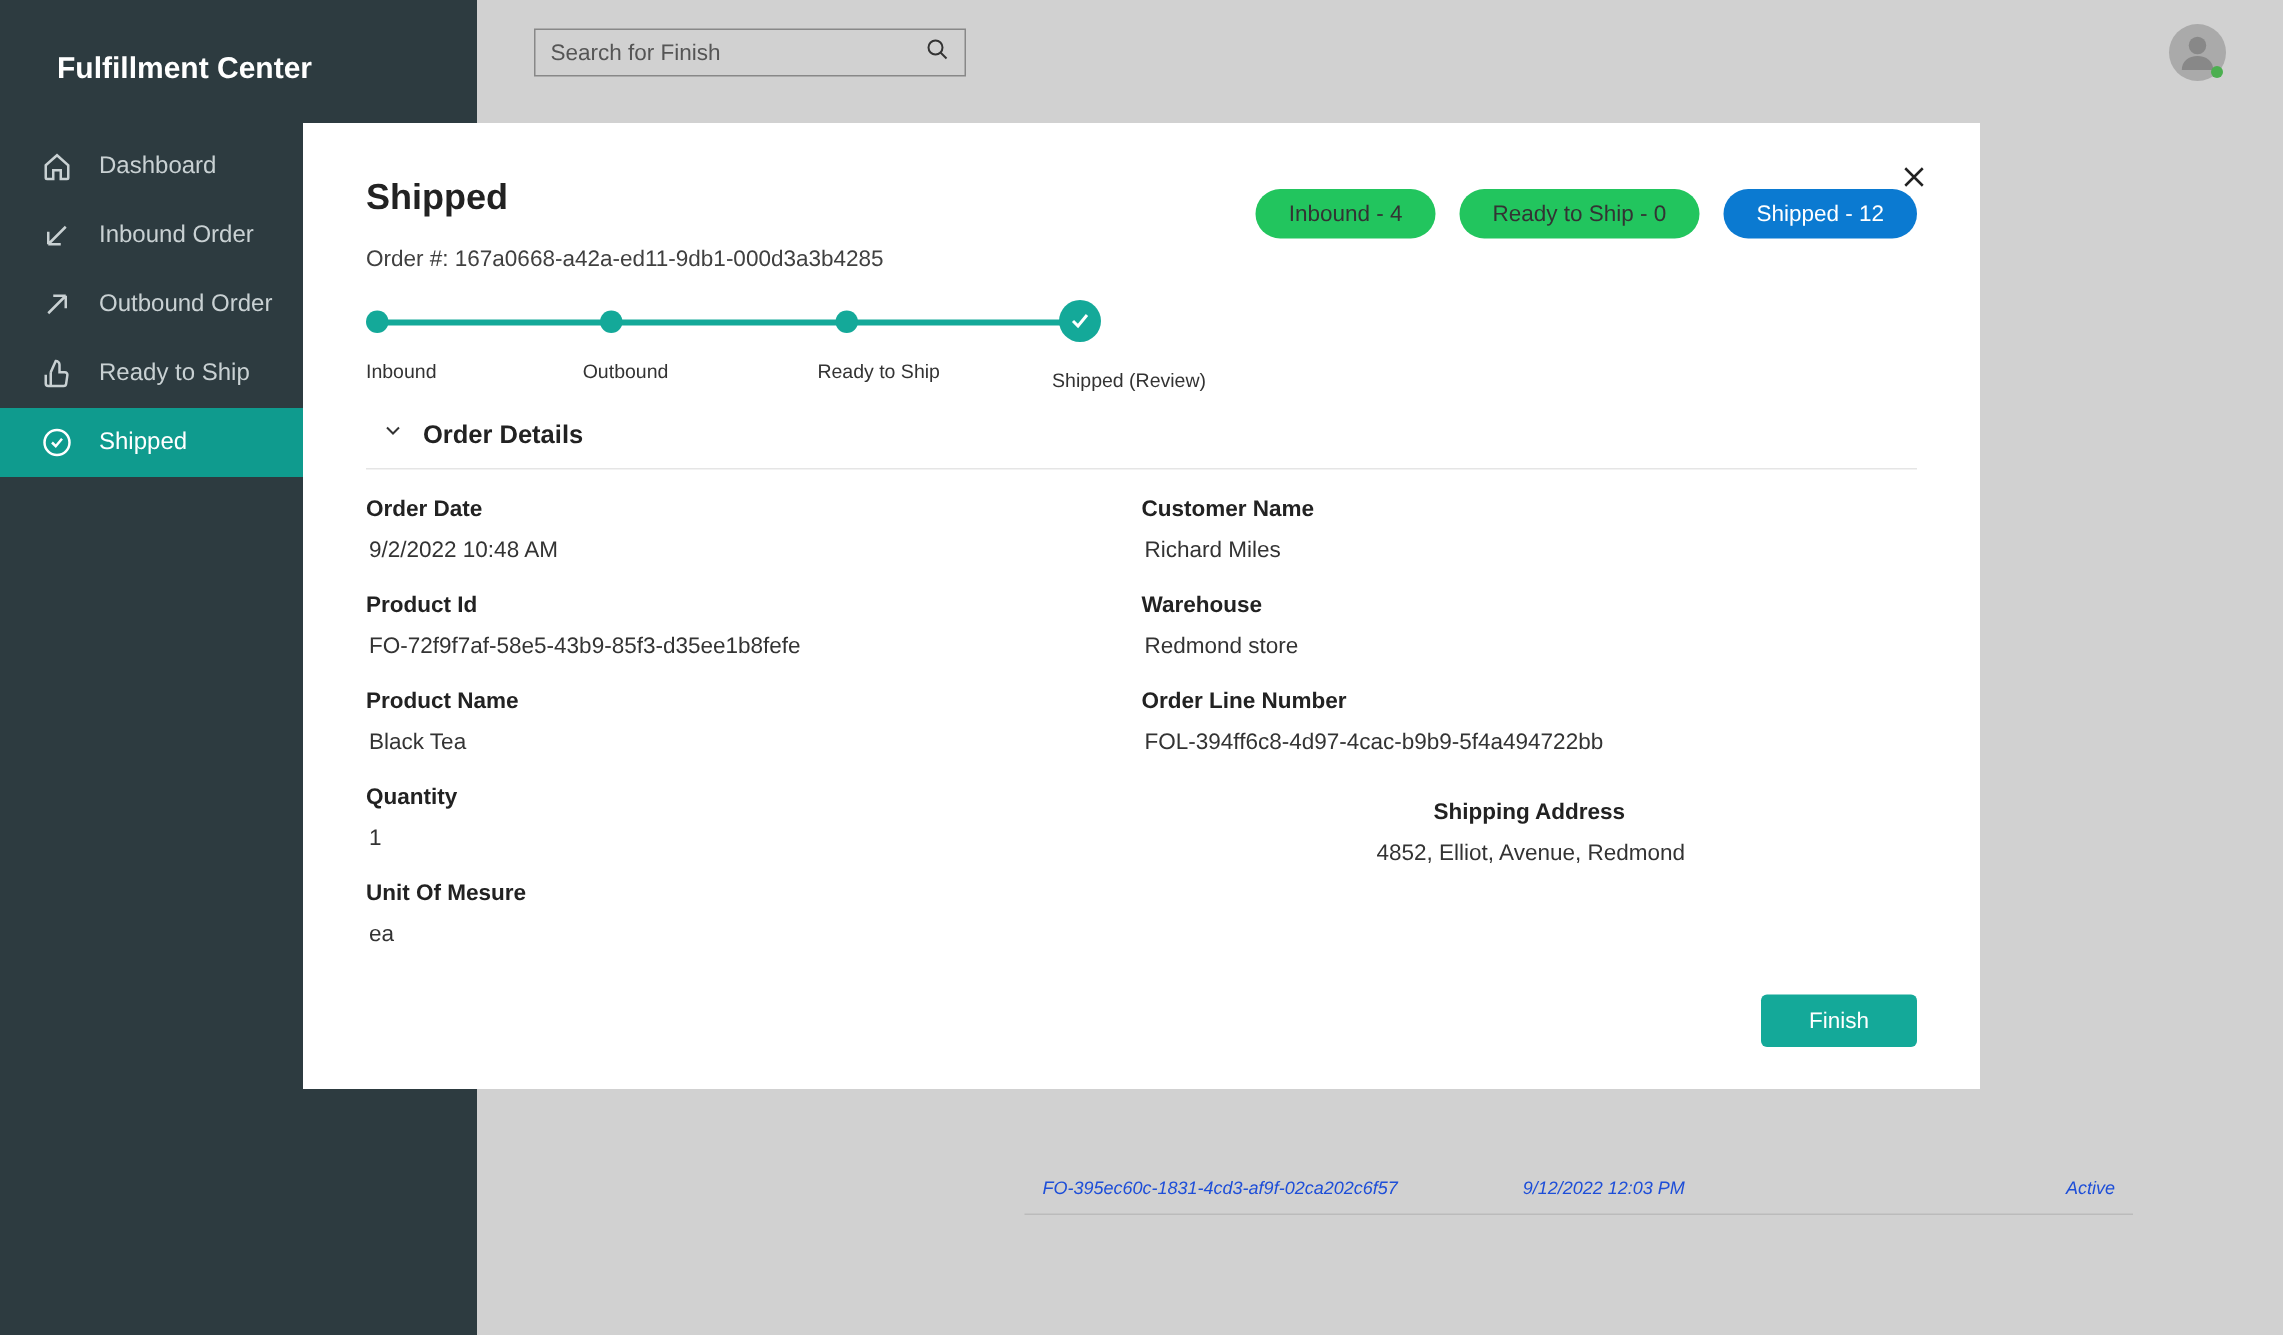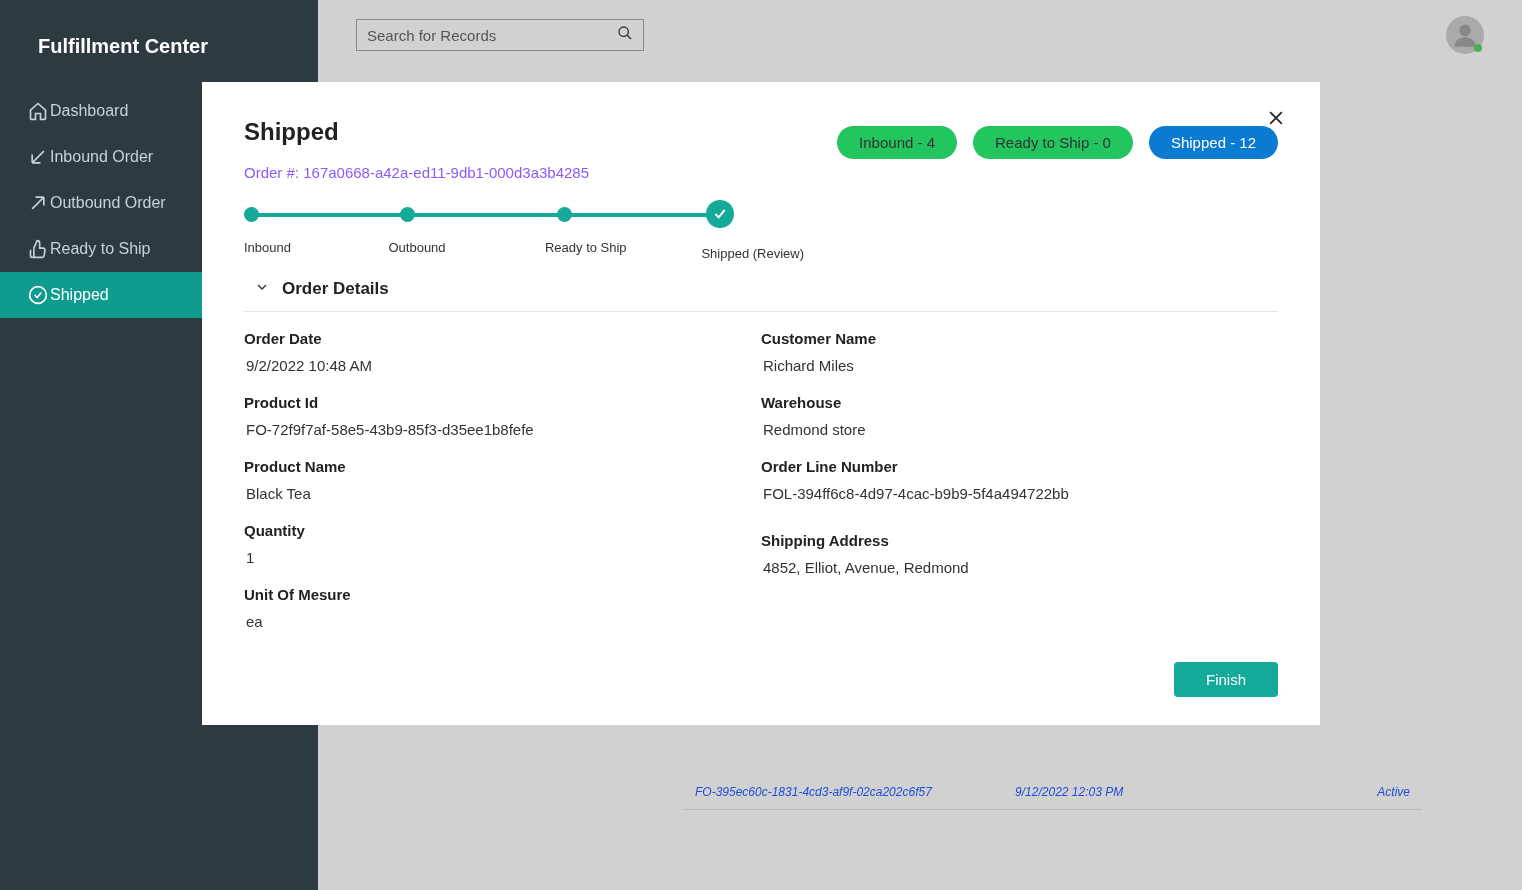--- a/index.html
+++ b/index.html
@@ -24,21 +24,21 @@
       padding: 35px 38px 30px 38px;
       color: #fff;
     }
     .nav-item {
       display: flex;
       align-items: center;
       padding: 13px 28px;
       cursor: pointer;
       color: #c9d1d3;
       font-size: 16px;
-      gap: 2px;
+      gap: 18px;
     }
     .nav-item.active {
       background: #0f9b8e;
       color: #fff;
     }
     .nav-icon {
       width: 20px;
       height: 20px;
       display: flex;
       align-items: center;
@@ -117,21 +117,21 @@
       position: relative;
     }
     .close-btn {
       position: absolute;
       top: 26px;
       right: 34px;
       cursor: pointer;
     }
     .modal-header { display: flex; justify-content: space-between; align-items: flex-start; }
     .modal-title { font-size: 24px; font-weight: 700; color: #222; }
-    .order-num { font-size: 15px; color: #8b5cf6; margin-top: 18px; }
+    .order-num { font-size: 15px; color: #404040; margin-top: 18px; }
     .pills { display: flex; gap: 16px; margin-top: 8px; }
     .pill {
       padding: 8px 22px;
       border-radius: 22px;
       font-size: 15px;
       background: #22c55e;
       cursor: pointer;
       color: #333;
     }
     .pill.active { background: #0b7ad1; color: #fff; }
@@ -257,21 +257,21 @@
             <path d="M8 12l3 3 5-6"></path>
           </svg>
       </span>
       <span>Shipped</span>
     </div>
   </div>
 
   <div class="main">
     <div class="topbar">
       <div class="search-box">
-        <span class="search-placeholder">Search for Records</span>
+        <span class="search-placeholder">Search for Finish</span>
         <span>
           <svg width="16" height="16" viewBox="0 0 24 24" fill="none" stroke="#333" stroke-width="2">
               <circle cx="10" cy="10" r="7"></circle>
               <path d="M21 21l-6-6"></path>
             </svg>
         </span>
       </div>
       <div class="avatar">
         <svg width="28" height="28" viewBox="0 0 24 24" fill="#888">
             <circle cx="12" cy="8" r="5"></circle>
@@ -378,21 +378,21 @@
             <div class="field-value">Richard Miles</div>
           </div>
         <div class="field">
             <div class="field-label">Warehouse</div>
             <div class="field-value">Redmond store</div>
           </div>
         <div class="field">
             <div class="field-label">Order Line Number</div>
             <div class="field-value">FOL-394ff6c8-4d97-4cac-b9b9-5f4a494722bb</div>
           </div>
-        <div class="field" style="margin-top:30px;">
+        <div class="field" style="margin-top:30px;text-align:center;">
             <div class="field-label">Shipping Address</div>
             <div class="field-value">4852, Elliot, Avenue, Redmond</div>
           </div>
       </div>
     </div>
 
     <div class="finish-row">
       <button class="finish-btn">Finish</button>
     </div>
   </div>

